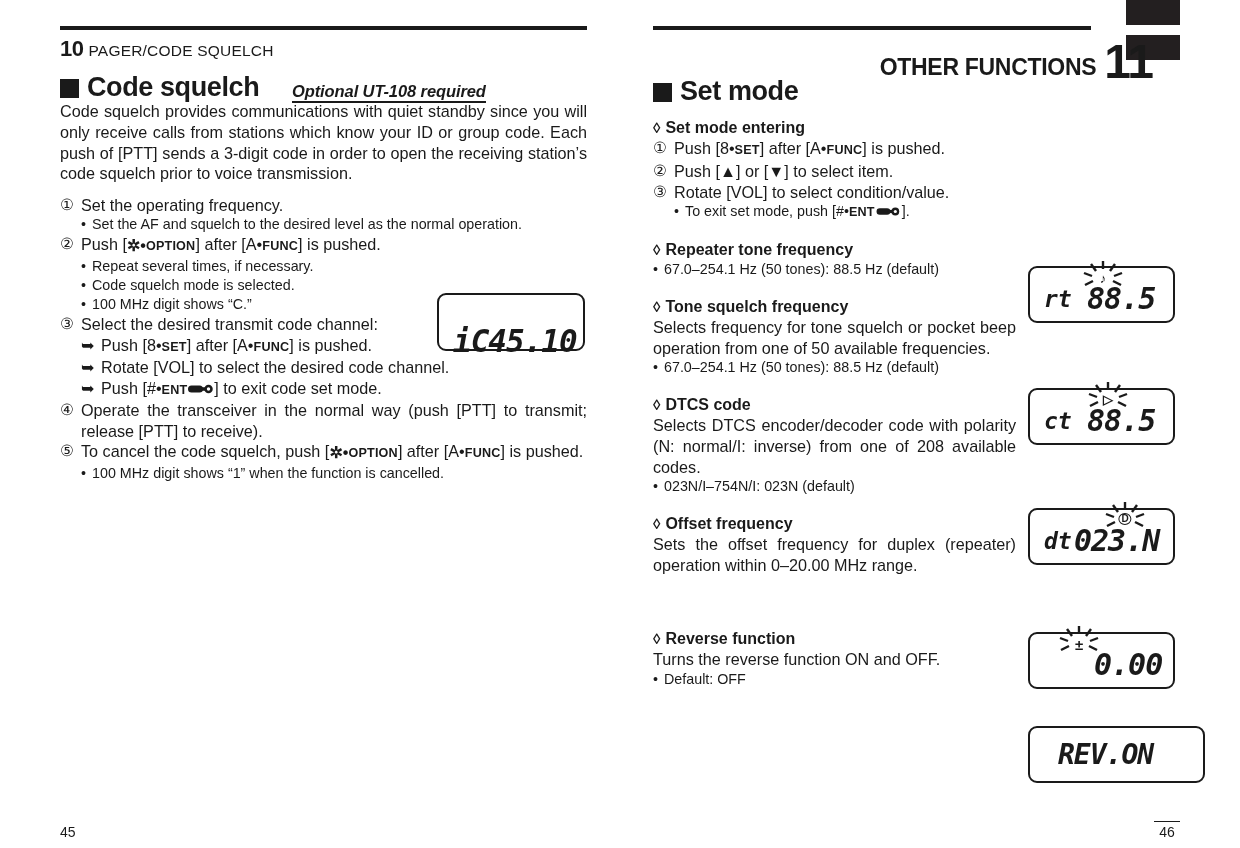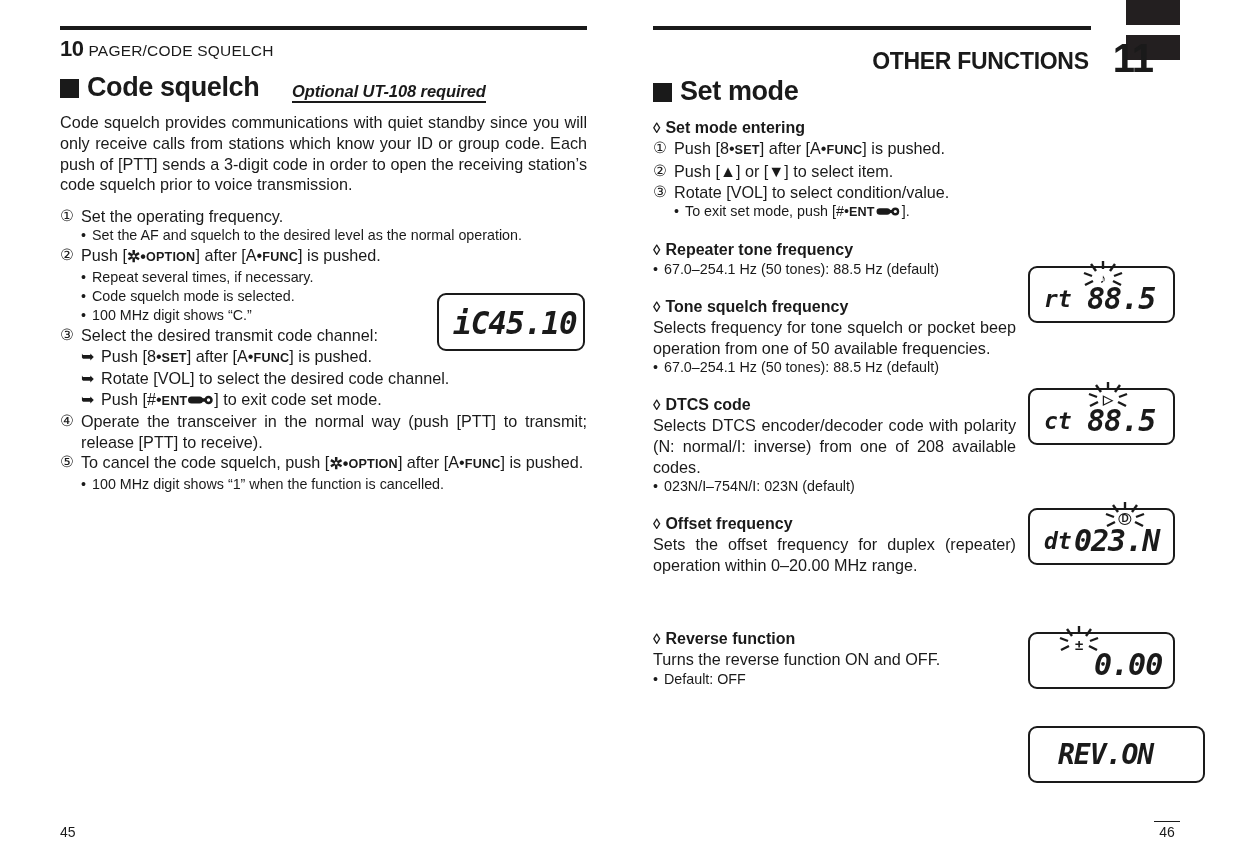--- a/index.html
+++ b/index.html
@@ -62,24 +62,24 @@
     margin-top: 5px;
     height: 34px;
   }
   .runhead-right .chaptitle {
     font-size: 23px;
     font-weight: bold;
     letter-spacing: -0.3px;
     line-height: 1;
   }
   .runhead-right .chapno {
-    font-size: 40px;
+    font-size: 48px;
     font-weight: bold;
     line-height: 1;
-    margin-left: 24px;
+    margin-left: 8px;
     letter-spacing: -1px;
     position: relative;
     top: 3px;
   }
 
   
   .thumbtabs {
     position: absolute;
     right: 0;
     top: 0;
@@ -140,21 +140,21 @@
   }
 
   
   p.body {
     font-size: 16.2px;
     line-height: 20.6px;
     margin: 0;
     text-align: justify;
     text-justify: inter-word;
   }
-  p.body.first { margin-top: 11px; }
+  p.body.first { }
 
   .gap-sm  { height: 11px; }
   .gap-md  { height: 18px; }
   .gap-lg  { height: 24px; }
 
   
   .step {
     display: flex;
     font-size: 16.2px;
     line-height: 20.6px;
@@ -356,21 +356,21 @@
     </div>
     <div class="bullet">
       <span class="marker">•</span>
       <span>100 MHz digit shows “1” when the function is cancelled.</span>
     </div>
   </div>
 
   <div class="opt-badge">Optional UT-108 required</div>
 
   <div class="lcd" style="left:437px; top:293px; width:148px; height:58px;">
-    <div class="segtext val" style="left:14px; top:10px; font-size:31px;text-align:right;">iC45.10</div>
+    <div class="segtext val" style="left:14px; top:28px; font-size:31px;text-align:right;">iC45.10</div>
   </div>
 
   <div class="col col-right">
 
     <div class="thumbtabs">
       <div class="thumbtab t1"></div>
       <div class="thumbtab t2"></div>
     </div>
 
     <div class="rule-top" style="width:438px;"></div>

